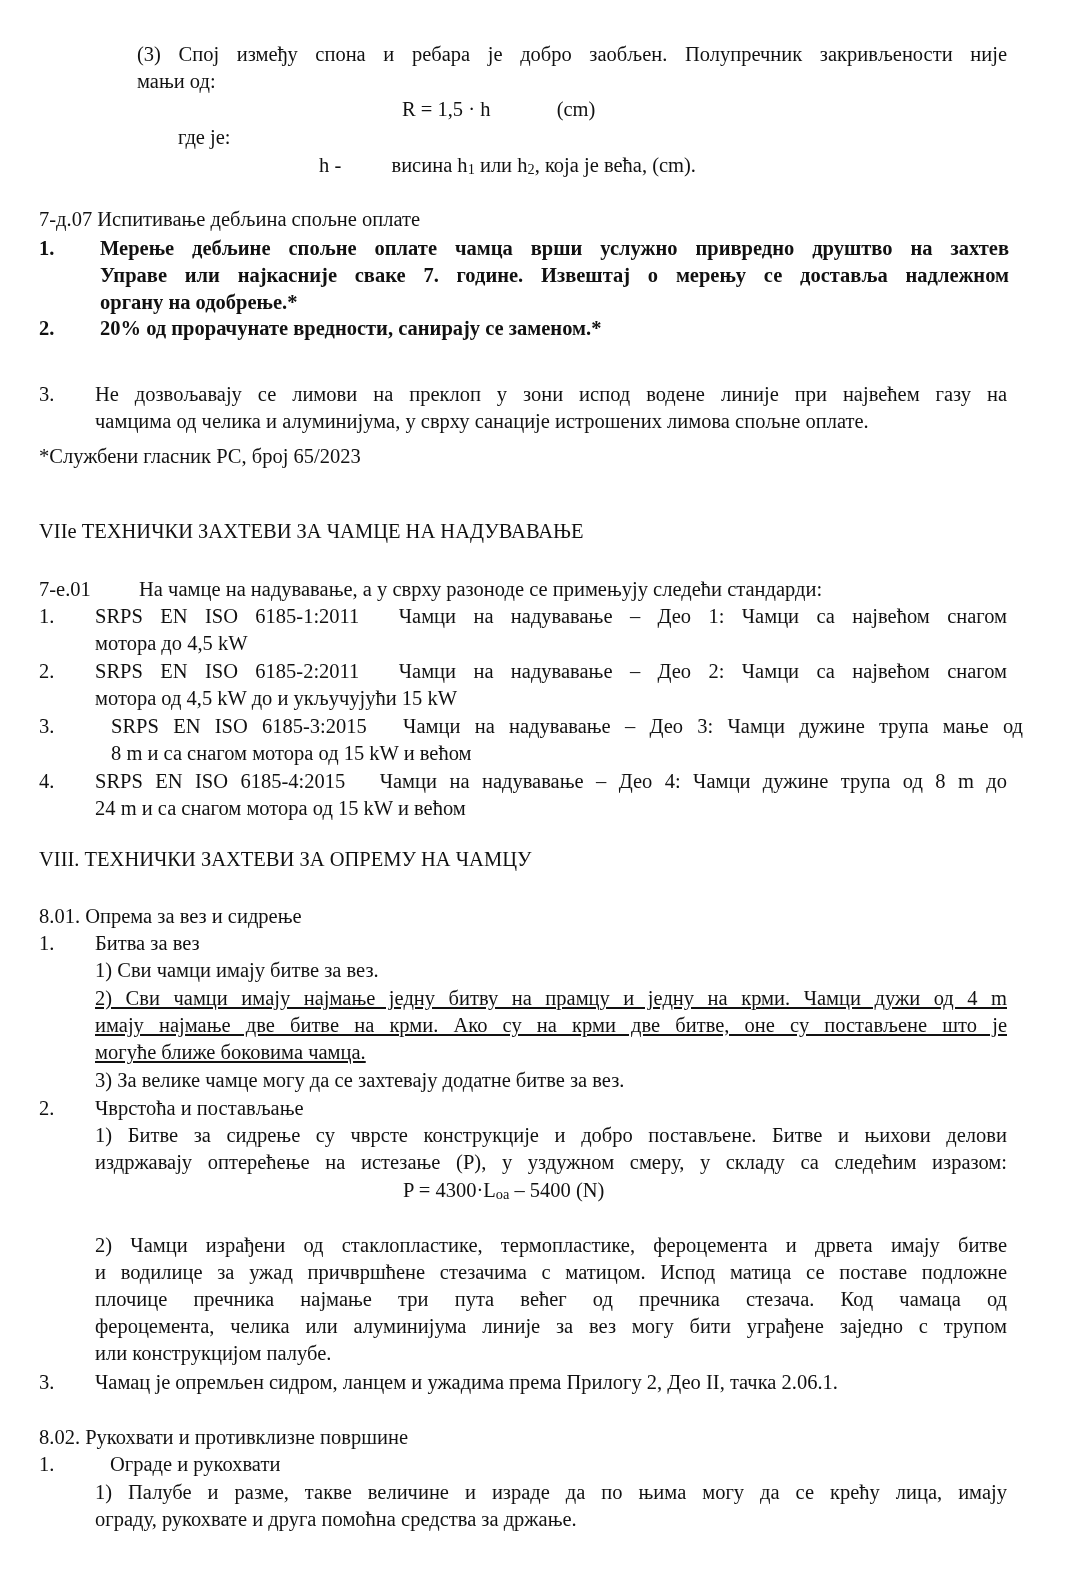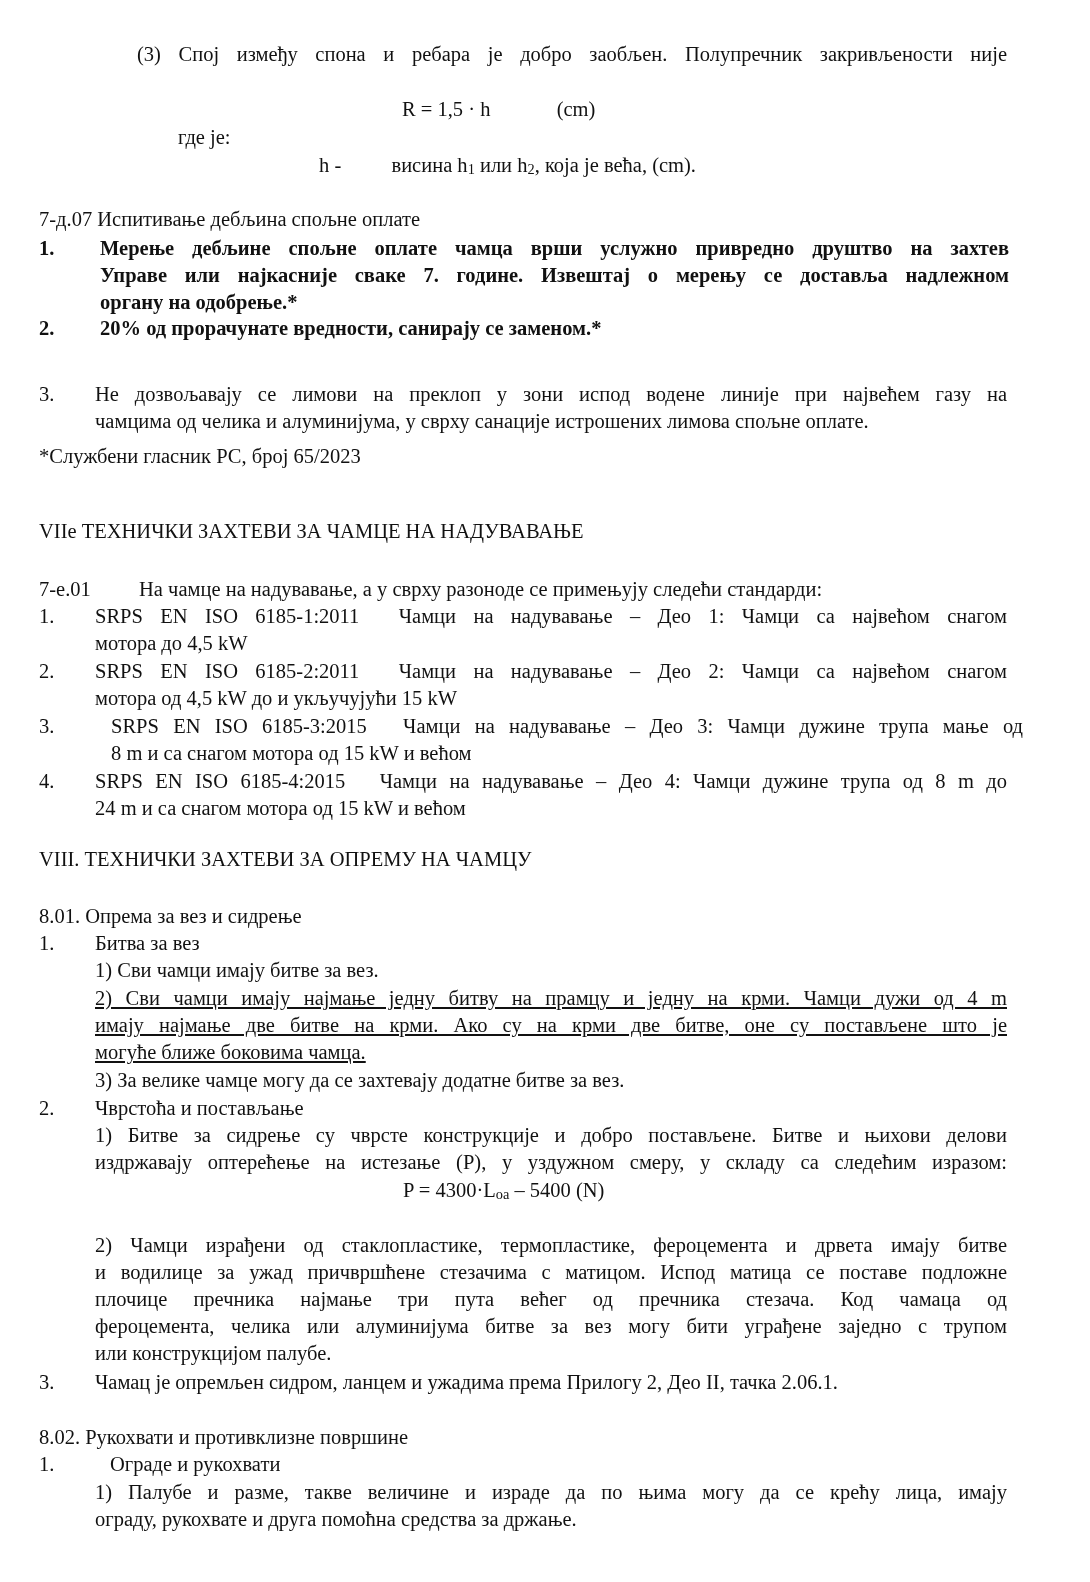--- a/index.html
+++ b/index.html
@@ -14,20 +14,21 @@
     .num { position: absolute; }
     sub { font-size: 0.7em; vertical-align: -0.15em; line-height: 0; }
     .jl { display: block; text-align: justify; text-align-last: justify; }
     .jn { display: block; }
   </style>
 </head>
 <body>
 
 <div class="para" style="left:137px; top:41px; width:870px;">
   <span class="jl">(3)  Спој између спона и ребара је добро заобљен. Полупречник закривљености није</span>
+  <span class="jn">мањи од:</span>
 </div>
 <div class="abs" style="left:402px; top:96px;">
   <span>R = 1,5 ·  h</span>
   <span style="display:inline-block; width:56px;"></span>
   <span>(cm)</span>
 </div>
 <div class="abs" style="left:178px; top:124px;">где је:</div>
 <div class="abs" style="left:319px; top:152px;">
   <span>h -</span>
   <span style="display:inline-block; width:40px;"></span>
@@ -106,21 +107,21 @@
   <span class="jl">издржавају оптерећење на истезање (P), у уздужном смеру, у складу са следећим изразом:</span>
 </div>
 <div class="abs" style="left:403px; top:1177px;">
   <span>P = 4300·L</span><sub>oa</sub><span> – 5400  (N)</span>
 </div>
 
 <div class="para" style="left:95px; top:1232px; width:912px;">
   <span class="jl">2)    Чамци израђени од стаклопластике, термопластике, фероцемента и дрвета имају битве</span>
   <span class="jl">и водилице за ужад причвршћене стезачима с матицом. Испод матица се поставе подложне</span>
   <span class="jl">плочице пречника најмање три пута већег од пречника стезача. Код чамаца од</span>
-  <span class="jl">фероцемента, челика или алуминијума битве за вез могу бити уграђене заједно с трупом</span>
+  <span class="jl">фероцемента, челика или алуминијума линије за вез могу бити уграђене заједно с трупом</span>
   <span class="jn">или конструкцијом палубе.</span>
 </div>
 
 <div class="num" style="left:39px; top:1369px;">3.</div>
 <div class="abs" style="left:95px; top:1369px;">Чамац је опремљен сидром, ланцем и ужадима према Прилогу 2, Део II, тачка 2.06.1.</div>
 
 <div class="abs" style="left:39px; top:1424px;">8.02.  Рукохвати и противклизне површине</div>
 <div class="num" style="left:39px; top:1451px;">1.</div>
 <div class="abs" style="left:110px; top:1451px;">Ограде и рукохвати</div>
 <div class="para" style="left:95px; top:1479px; width:912px;">

